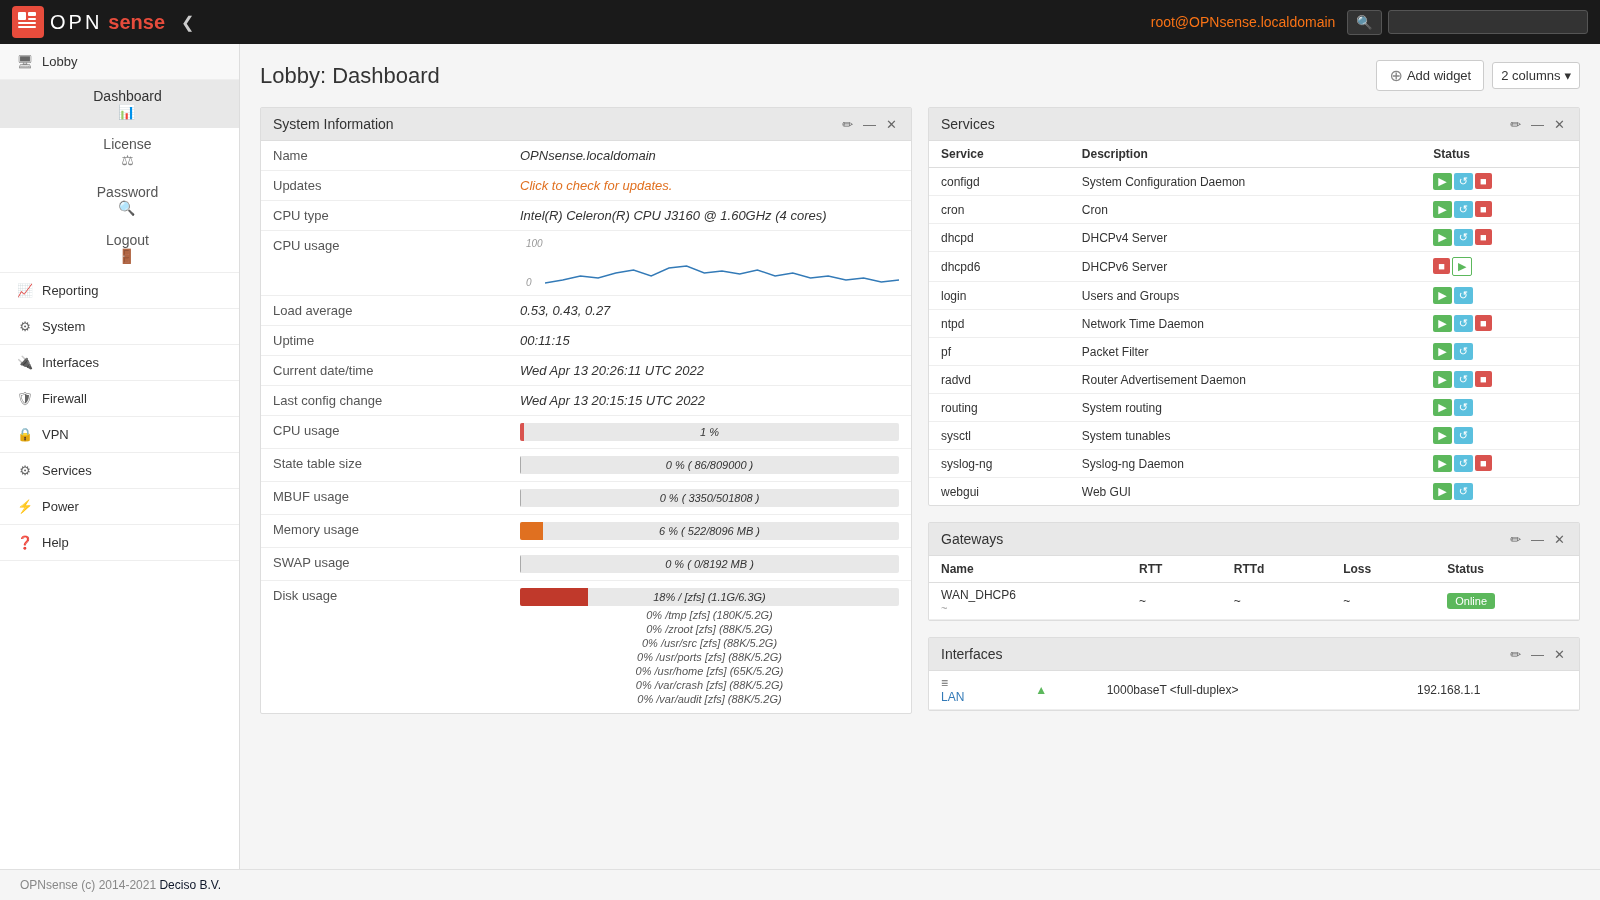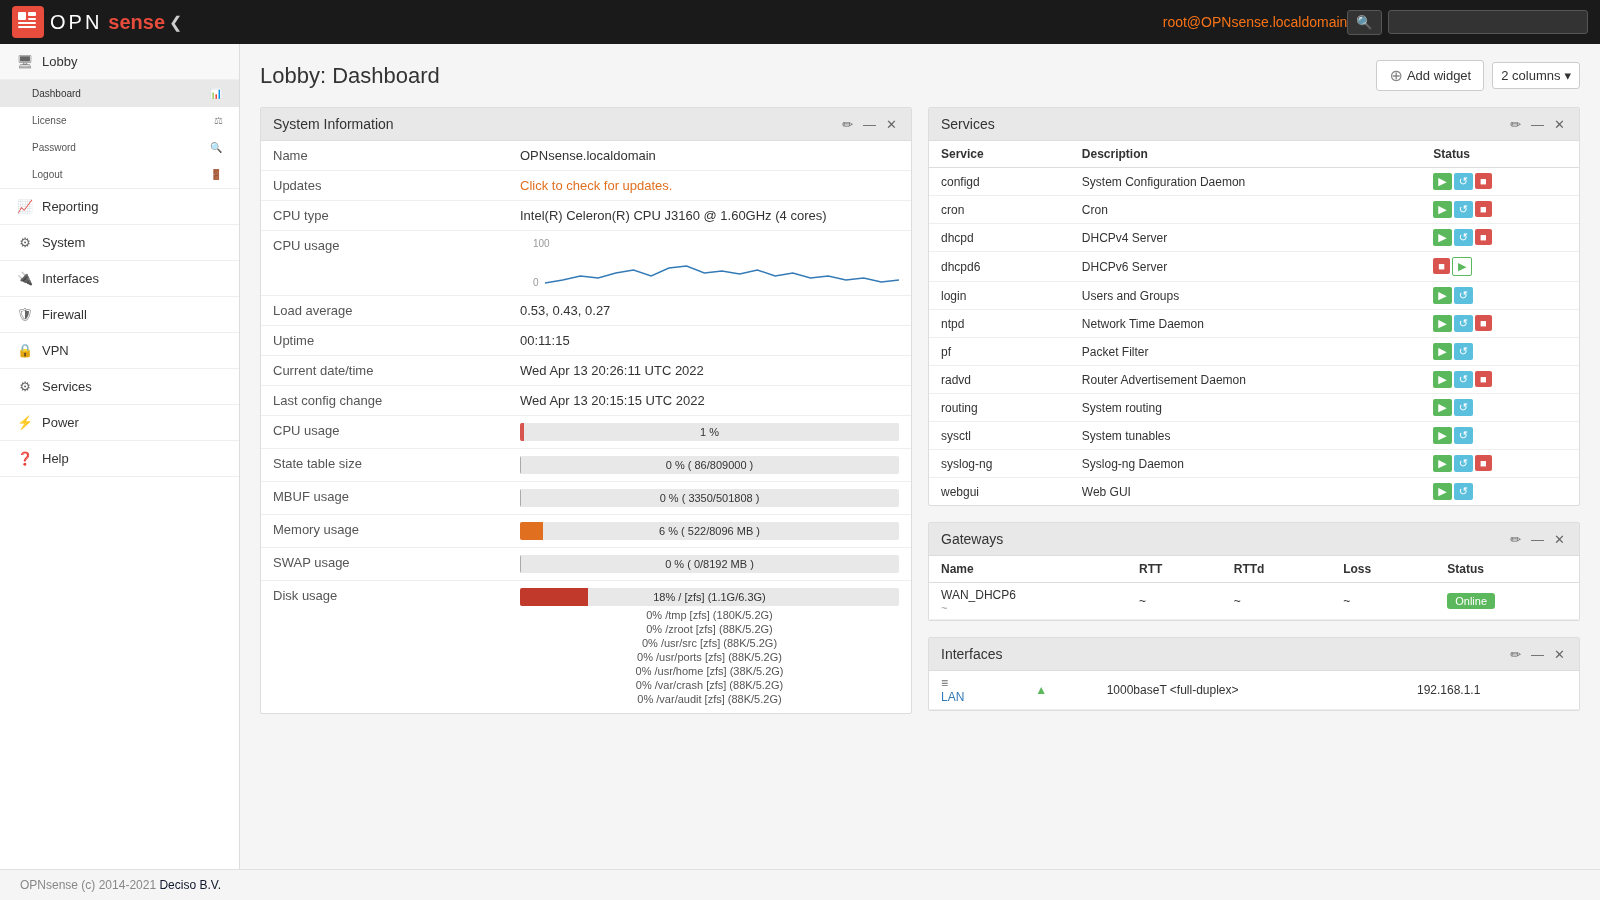--- a/index.html
+++ b/index.html
@@ -1,37 +1,37 @@
 <!DOCTYPE html>
 <html><head>
   <meta charset="utf-8">
   <style>
     * { box-sizing: border-box; margin: 0; padding: 0; }
     body { font-family: 'Helvetica Neue', Arial, sans-serif; font-size: 13px; background: #f5f5f5; color: #333; display: flex; flex-direction: column; height: 900px; overflow: hidden; }
 
     
-    .top-nav { background: #1a1a1a; color: #fff; height: 44px; display: flex; align-items: center; padding: 0 12px; flex-shrink: 0; }
+    .top-nav { background: #1a1a1a; color: #fff; height: 44px; display: flex; align-items: center; padding: 0 12px; gap: 12px; flex-shrink: 0; }
     .top-nav-logo { display: flex; align-items: center; gap: 6px; }
     .logo-icon { width: 32px; height: 32px; background: #e74c3c; border-radius: 4px; display: flex; align-items: center; justify-content: center; color: #fff; font-weight: bold; font-size: 11px; }
     .collapse-btn { color: #ccc; cursor: pointer; background: none; border: none; font-size: 16px; margin-left: 4px; }
     .nav-spacer { flex: 1; }
     .nav-user { color: #f97316; font-size: 14px; text-align: right; }
     .nav-search { display: flex; align-items: center; gap: 6px; }
     .nav-search input { background: #333; border: 1px solid #555; color: #fff; padding: 4px 8px; border-radius: 3px; width: 200px; font-size: 12px; }
     .nav-search-icon { color: #ccc; cursor: pointer; background: #333; border: 1px solid #555; padding: 4px 8px; border-radius: 3px; }
 
     
     .app-body { display: flex; flex: 1; overflow: hidden; }
 
     
     .sidebar { width: 240px; background: #fff; border-right: 1px solid #ddd; overflow-y: auto; flex-shrink: 0; }
     .sidebar-section-header { padding: 10px 16px; font-size: 13px; color: #333; cursor: pointer; display: flex; align-items: center; gap: 8px; border-bottom: 1px solid #eee; }
     .sidebar-section-header .icon { width: 18px; text-align: center; color: #666; }
     .sidebar-section-header.active-section { background: #f8f8f8; }
-    .sidebar-item { padding: 8px 16px 8px 32px; font-size: 10px; color: #555; cursor: pointer; display: flex; align-items: center; justify-content: space-between; }
+    .sidebar-item { padding: 8px 16px 8px 32px; font-size: 14px; color: #555; cursor: pointer; display: flex; align-items: center; justify-content: space-between; flex-direction: column; }
     .sidebar-item.active { background: #e8e8e8; color: #333; font-weight: 500; }
     .sidebar-item .item-icon { color: #888; }
 
     
     .main-content { flex: 1; overflow-y: auto; padding: 16px 20px; background: #f5f5f5; }
 
     
     .page-header { display: flex; align-items: center; justify-content: space-between; margin-bottom: 16px; }
     .page-title { font-size: 22px; font-weight: 300; color: #333; }
     .page-header-actions { display: flex; align-items: center; gap: 8px; }
@@ -49,26 +49,26 @@
     .widget-actions { display: flex; gap: 6px; align-items: center; }
     .widget-action-btn { background: none; border: none; cursor: pointer; color: #666; font-size: 13px; padding: 0 2px; }
     .widget-body { padding: 0; }
 
     
     .info-table { width: 100%; border-collapse: collapse; }
     .info-table tr { border-bottom: 1px solid #eee; }
     .info-table tr:last-child { border-bottom: none; }
     .info-table td { padding: 7px 12px; vertical-align: top; }
     .info-table td:first-child { color: #555; width: 38%; font-weight: 400; }
-    .info-table td:last-child { color: #333; }
+    .info-table td:last-child { color: #333; font-style: italic; }
     .update-link { color: #e07020; text-decoration: none; }
 
     
     .cpu-chart { position: relative; height: 50px; }
-    .cpu-chart-labels { position: absolute; left: 11px; top: 0; height: 100%; display: flex; flex-direction: column; justify-content: space-between; font-size: 10px; color: #999; padding: 0 2px; }
+    .cpu-chart-labels { position: absolute; left: 4px; top: 0; height: 100%; display: flex; flex-direction: column; justify-content: space-between; font-size: 10px; color: #999; padding: 0 2px; }
     .cpu-chart svg { width: 100%; height: 50px; }
 
     
     .progress-container { background: #e8e8e8; height: 18px; border-radius: 2px; position: relative; overflow: hidden; }
     .progress-bar { height: 100%; }
     .progress-label { position: absolute; top: 50%; left: 50%; transform: translate(-50%, -50%); font-size: 11px; color: #333; white-space: nowrap; }
 
     
     .services-table { width: 100%; border-collapse: collapse; }
     .services-table th { padding: 6px 12px; text-align: left; font-weight: 600; color: #333; border-bottom: 1px solid #ddd; font-size: 12px; }
@@ -321,21 +321,21 @@
               <td>
                 <div class="progress-container" style="margin-bottom:2px;">
                   <div class="progress-bar" style="width:18%;background:#c0392b;"></div>
                   <span class="progress-label">18% / [zfs] (1.1G/6.3G)</span>
                 </div>
                 <div id="disk-lines-container">
                       <div class="disk-line">0% /tmp [zfs] (180K/5.2G)</div>
                       <div class="disk-line">0% /zroot [zfs] (88K/5.2G)</div>
                       <div class="disk-line">0% /usr/src [zfs] (88K/5.2G)</div>
                       <div class="disk-line">0% /usr/ports [zfs] (88K/5.2G)</div>
-                      <div class="disk-line">0% /usr/home [zfs] (38K/5.2G)</div>
+                      <div class="disk-line">0% /usr/home [zfs] (65K/5.2G)</div>
                       <div class="disk-line">0% /var/crash [zfs] (88K/5.2G)</div>
                       <div class="disk-line">0% /var/audit [zfs] (88K/5.2G)</div>
                     </div>
               </td>
             </tr>
           </tbody>
             </table>
         </div>
       </div>
 

